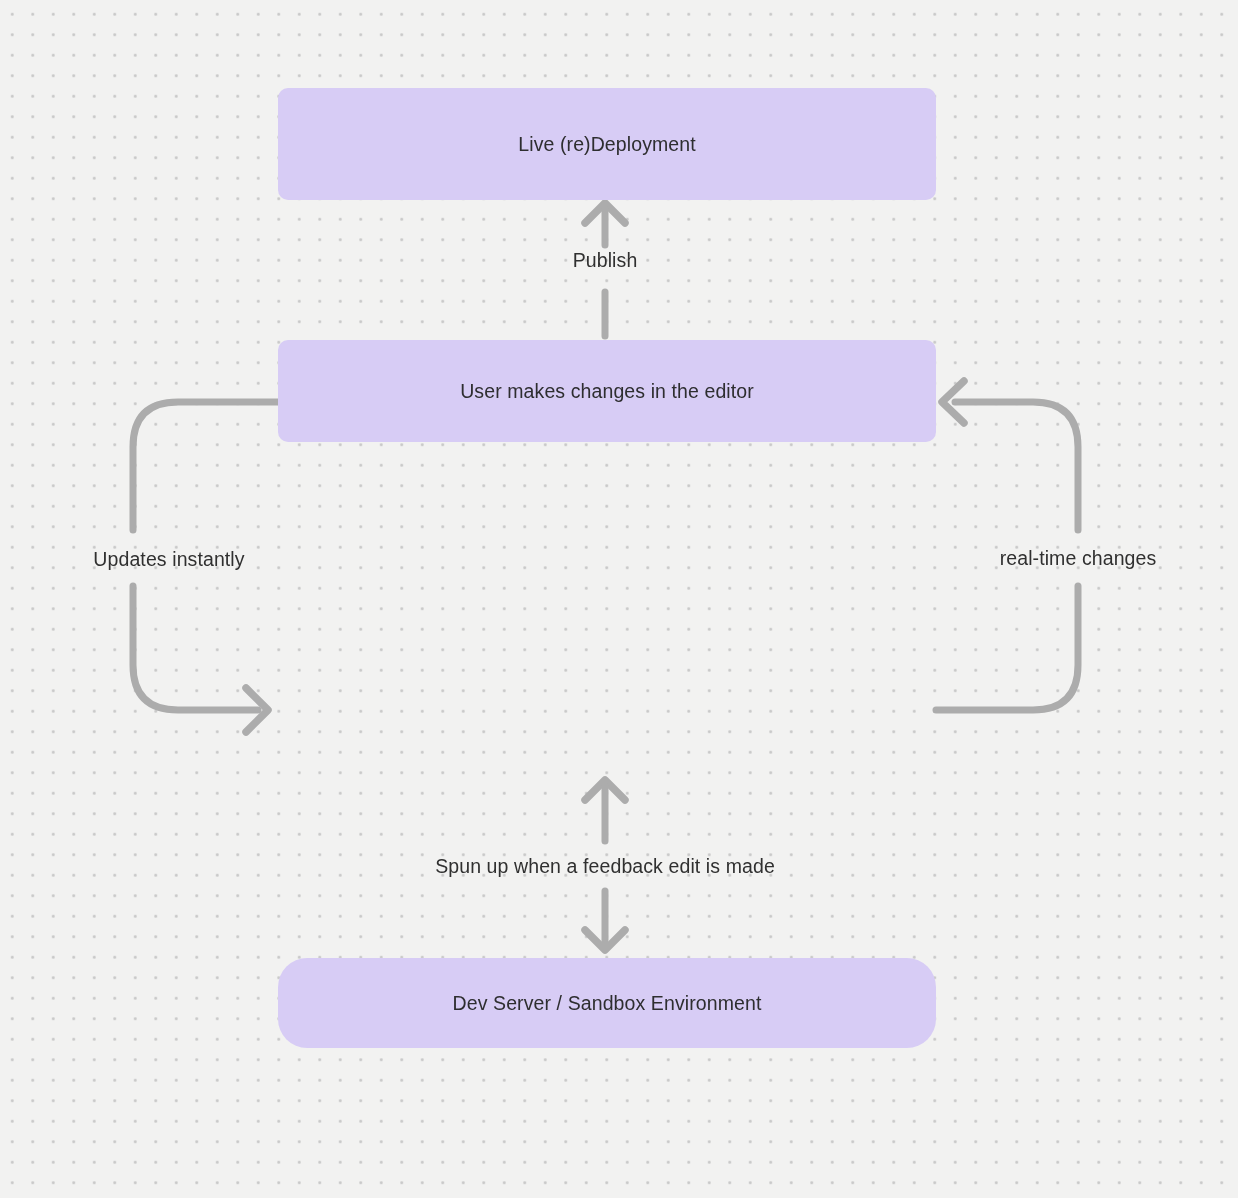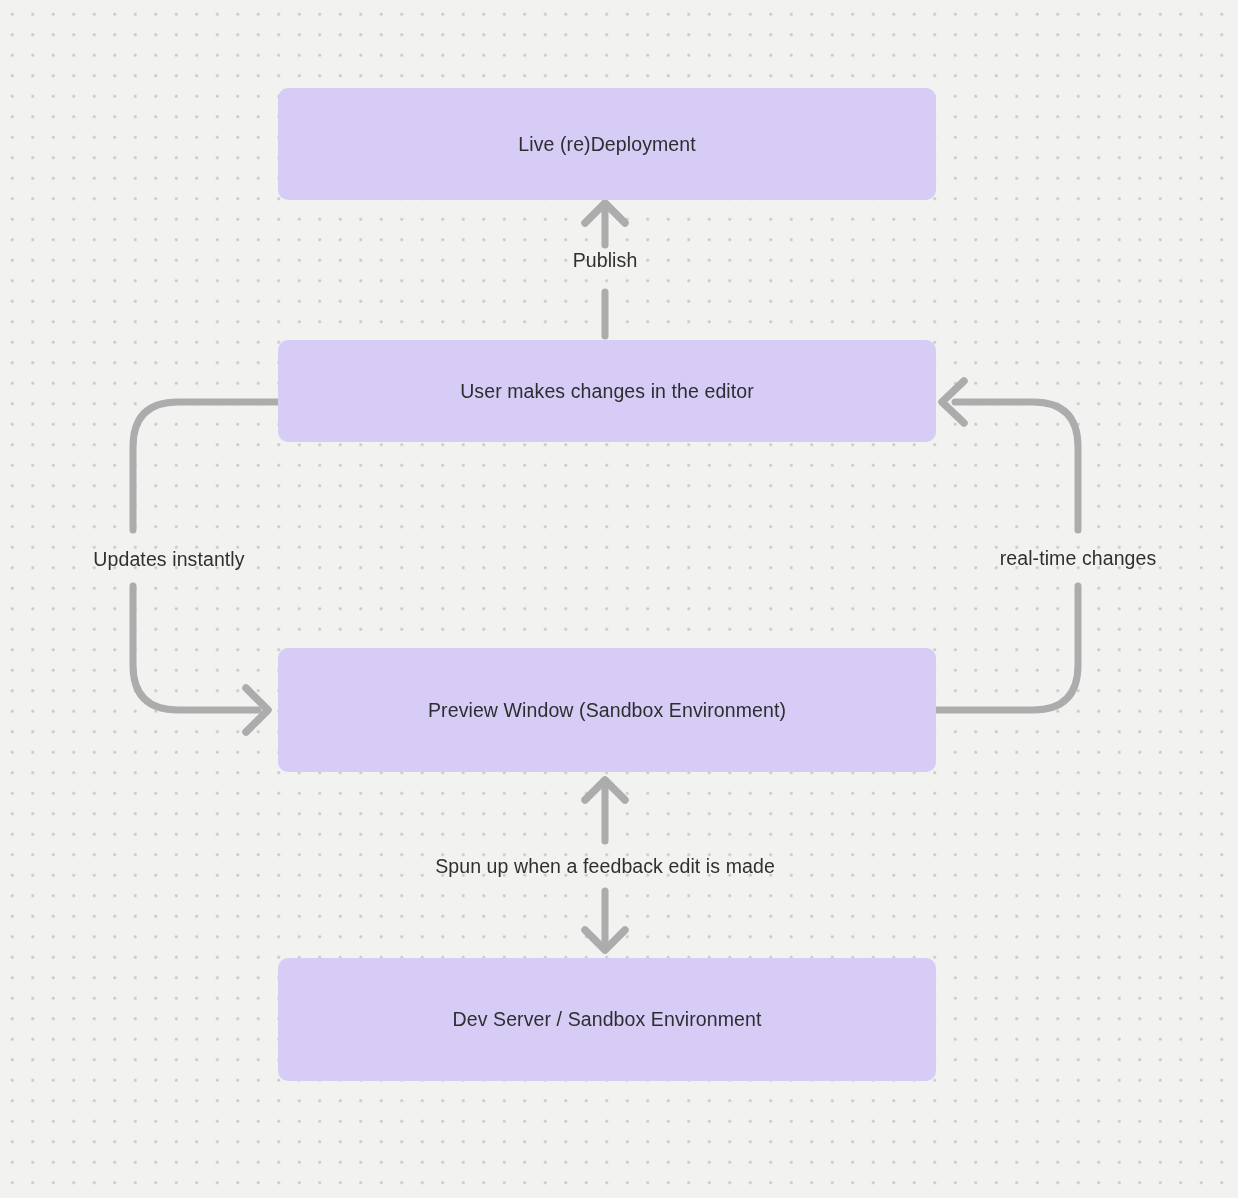--- a/index.html
+++ b/index.html
@@ -98,25 +98,22 @@
   </svg>
 
   <div class="node" style="top:88px; height:112px;">
     <span class="node-label">Live (re)Deployment</span>
   </div>
 
   <div class="node" style="top:340px; height:102px;">
     <span class="node-label">User makes changes in the editor</span>
   </div>
 
-  <div class="node" style="top:648px; height:124px;">
-    <span class="node-label">Preview Window (Sandbox Environment)</span>
-  </div>
 
-  <div class="node" style="top:958px; height:123px;">
+  <div class="node" style="top:958px; height:90px;border-radius:29px;">
     <span class="node-label">Dev Server / Sandbox Environment</span>
   </div>
 
   <div class="edge-label" style="left:605px; top:260px;">Publish</div>
   <div class="edge-label" style="left:133px; top:559px;margin-left:36px;">Updates instantly</div>
   <div class="edge-label" style="left:1078px; top:558px;">real-time changes</div>
   <div class="edge-label" style="left:605px; top:866px;">Spun up when a feedback edit is made</div>
 
 </div>
 

